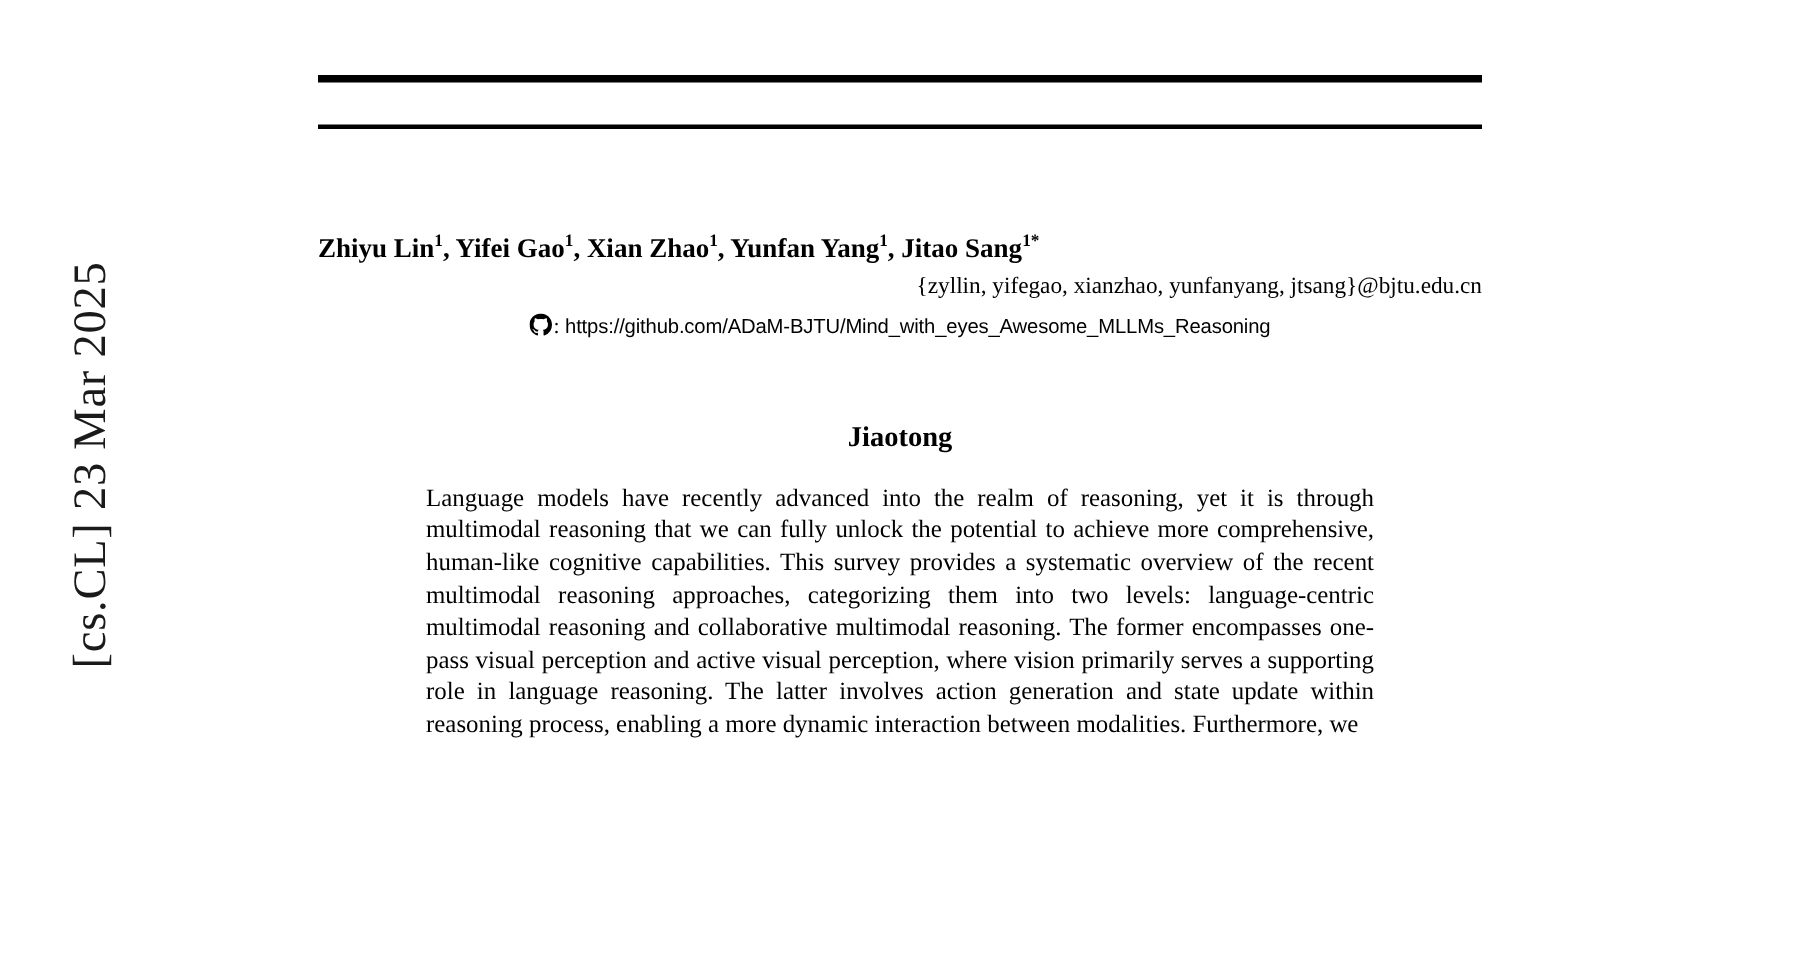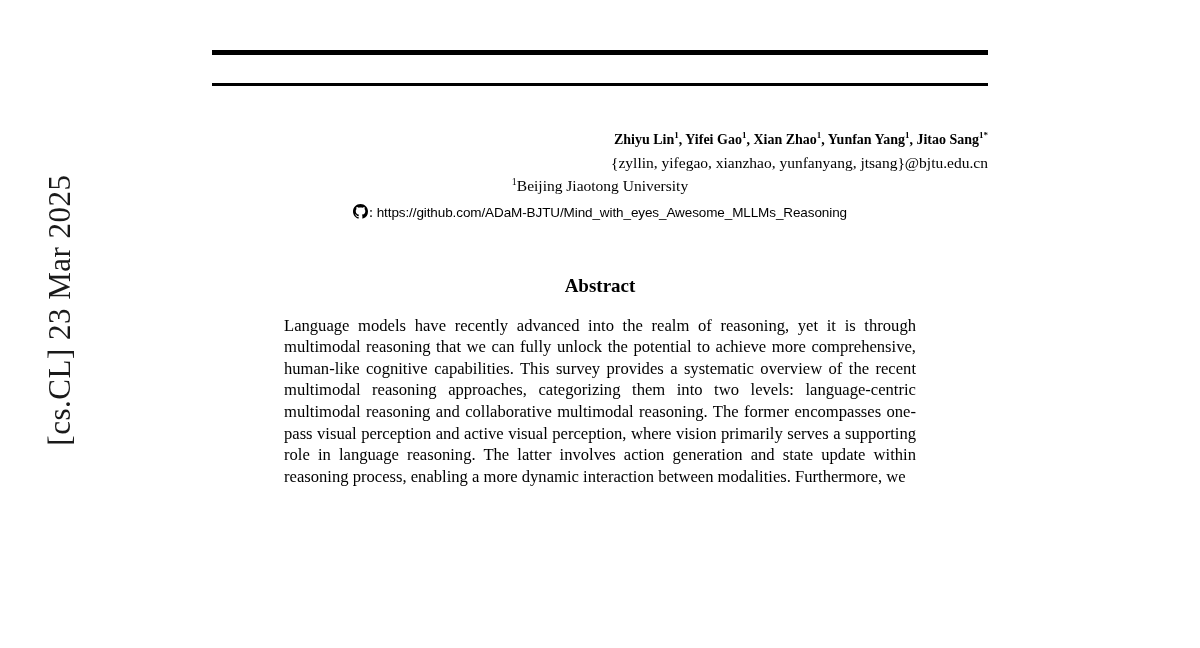--- a/index.html
+++ b/index.html
@@ -66,23 +66,23 @@
   .title .line2 { display: block; }
 
   .rule-mid {
     margin-top: 28px;
     height: 2.5px;
     background: #000;
     width: 100%;
   }
 
   .authors {
-    margin-top: 45px;
-    text-align: right;
-    font-size: 14px;
+    margin-top: 68px;
+    text-align: left;
+    font-size: 18px;
     font-weight: bold;
     line-height: 1.3;
   }
   .authors .sep { font-weight: bold; }
   sup {
     font-size: 0.64em;
     vertical-align: super;
     line-height: 0;
   }
   .emails {
@@ -144,29 +144,28 @@
 
 
   <div class="rule-mid"></div>
 
   <div class="authors">
     <span><span>Zhiyu Lin</span><sup>1</sup><span class="sep">, </span></span><span><span>Yifei Gao</span><sup>1</sup><span class="sep">, </span></span><span><span>Xian Zhao</span><sup>1</sup><span class="sep">, </span></span><span><span>Yunfan Yang</span><sup>1</sup><span class="sep">, </span></span><span><span>Jitao Sang</span><sup>1*</sup></span>
   </div>
 
   <div class="emails">{zyllin, yifegao, xianzhao, yunfanyang, jtsang}@bjtu.edu.cn</div>
 
-  <div class="affil"><sup>1</sup><span>Beijing Jiaotong University</span></div>
 
   <div class="repo">
     <span class="gh-icon">
       <svg width="15" height="15" viewBox="0 0 16 16" aria-hidden="true">
         <path fill="#000" d="M8 0C3.58 0 0 3.58 0 8c0 3.54 2.29 6.53 5.47 7.59.4.07.55-.17.55-.38 0-.19-.01-.82-.01-1.49-2.01.37-2.53-.49-2.69-.94-.09-.23-.48-.94-.82-1.13-.28-.15-.68-.52-.01-.53.63-.01 1.08.58 1.23.82.72 1.21 1.87.87 2.33.66.07-.52.28-.87.51-1.07-1.78-.2-3.64-.89-3.64-3.95 0-.87.31-1.59.82-2.15-.08-.2-.36-1.02.08-2.12 0 0 .67-.21 2.2.82.64-.18 1.32-.27 2-.27s1.36.09 2 .27c1.53-1.04 2.2-.82 2.2-.82.44 1.1.16 1.92.08 2.12.51.56.82 1.27.82 2.15 0 3.07-1.87 3.75-3.65 3.95.29.25.54.73.54 1.48 0 1.07-.01 1.93-.01 2.2 0 .21.15.46.55.38A8.01 8.01 0 0 0 16 8c0-4.42-3.58-8-8-8z"></path>
       </svg>
     </span><span>:</span> <span class="url">https://github.com/ADaM-BJTU/Mind_with_eyes_Awesome_MLLMs_Reasoning</span>
   </div>
 
-  <div class="abstract-head">Abstract</div>
+  <div class="abstract-head">Jiaotong</div>
 
   <div class="abstract-body">
     <p>Language models have recently advanced into the realm of reasoning, yet it is through multimodal reasoning that we can fully unlock the potential to achieve more comprehensive, human-like cognitive capabilities. This survey provides a systematic overview of the recent multimodal reasoning approaches, categorizing them into two levels: language-centric multimodal reasoning and collaborative multimodal reasoning. The former encompasses one-pass visual perception and active visual perception, where vision primarily serves a supporting role in language reasoning. The latter involves action generation and state update within reasoning process, enabling a more dynamic interaction between modalities. Furthermore, we</p>
   </div>
 
 </div>
 
 </body></html>

